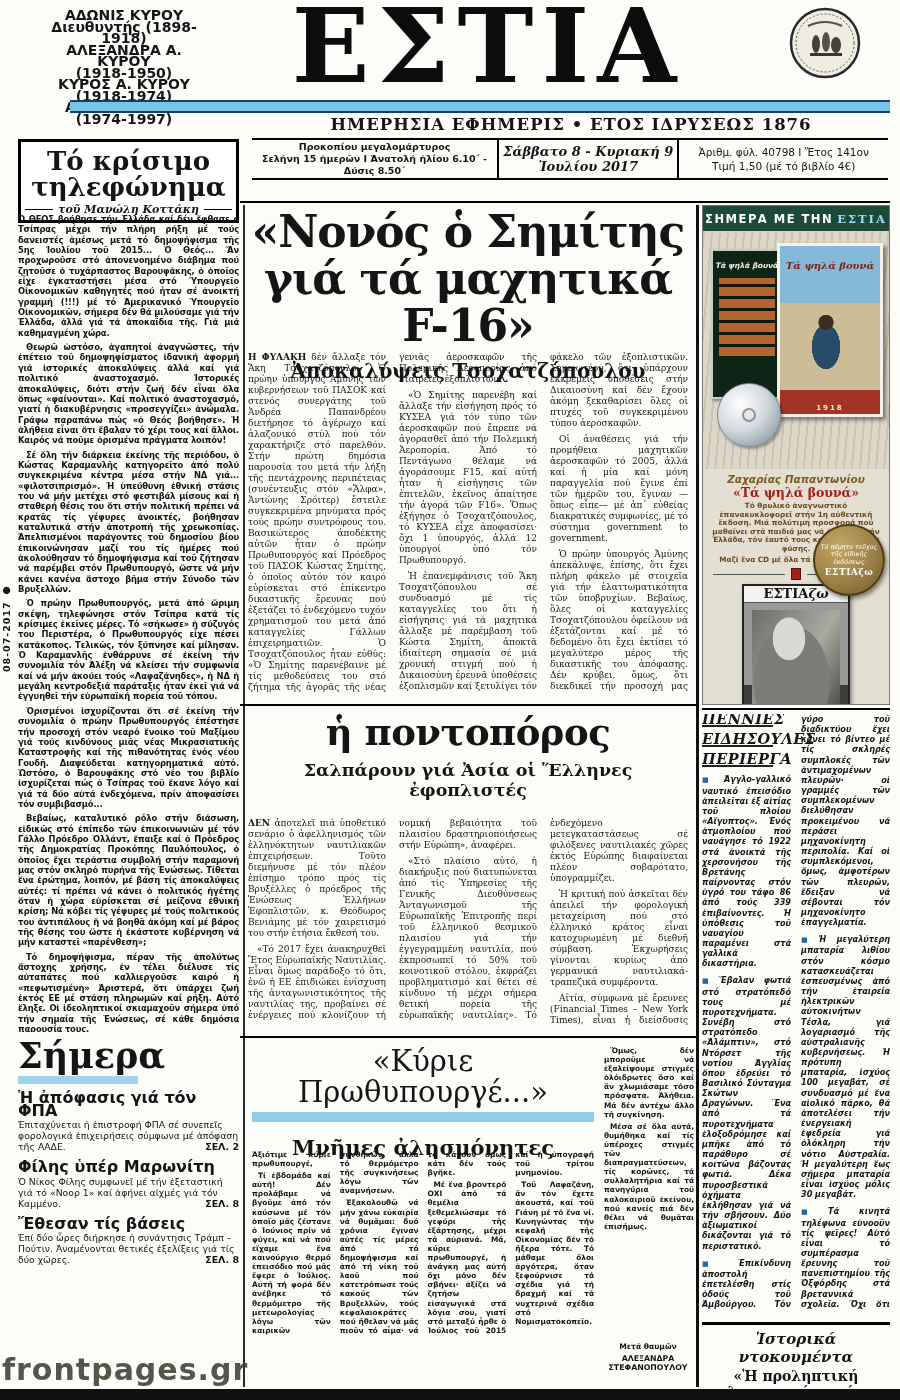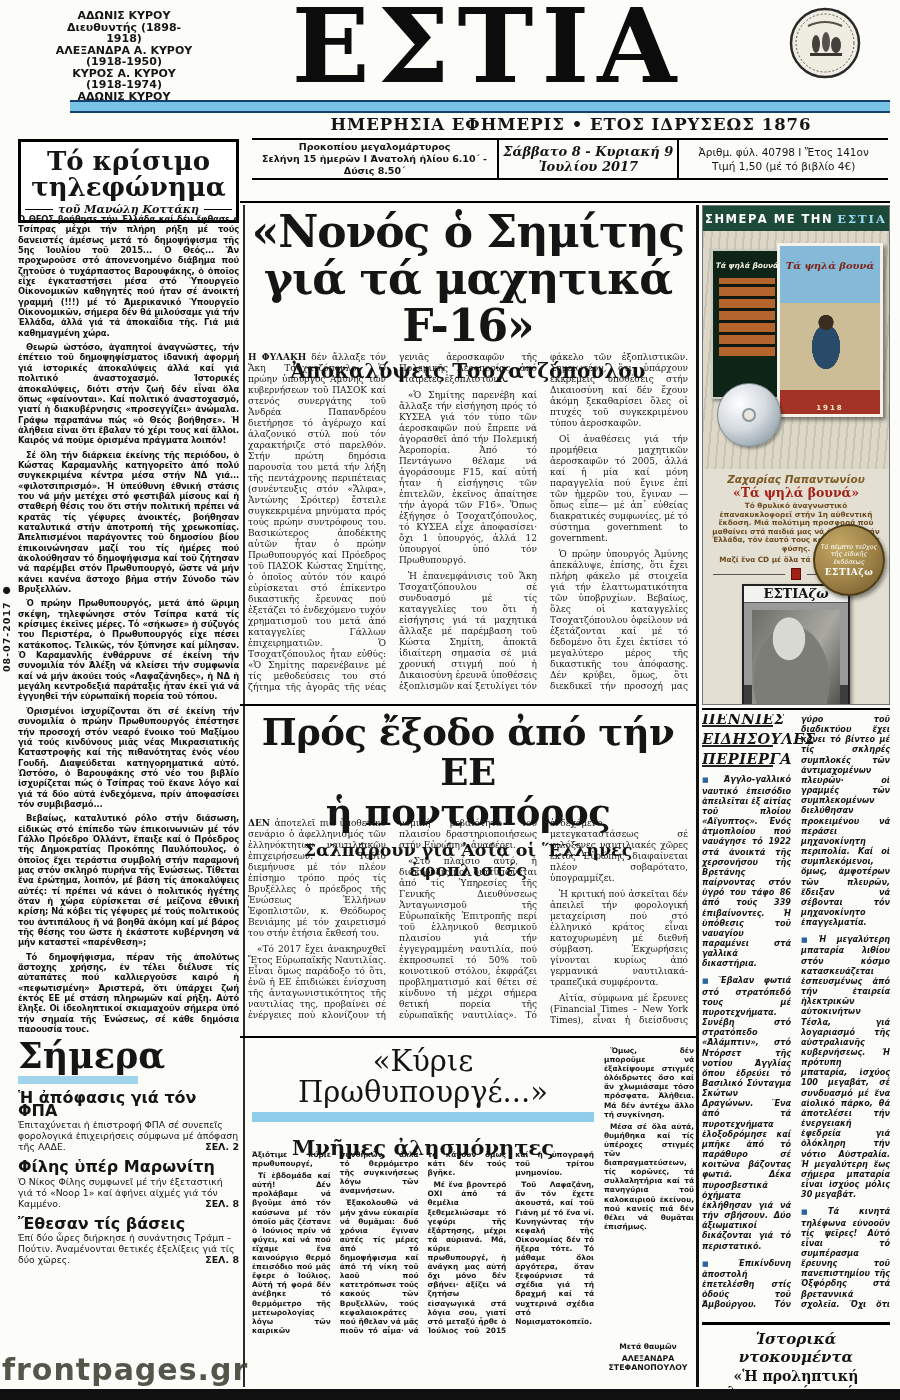--- a/index.html
+++ b/index.html
@@ -1,21 +1,21 @@
 <!DOCTYPE html>
 <html><head>
 <meta charset="utf-8">
 <style>
   html,body{margin:0;padding:0;background:#dcdcd8;}
   .page{position:relative;width:900px;height:1400px;margin:0 auto;background:#fcfcf9;overflow:hidden;
         font-family:"DejaVu Sans","Liberation Sans",sans-serif;color:#151515;}
   .serif{font-family:"DejaVu Serif","Liberation Serif",serif;}
   
   .founders{position:absolute;left:50px;top:10px;width:148px;text-align:center;
-            font-size:11px;font-weight:700;line-height:11.5px;}
+            font-size:14px;font-weight:700;line-height:11.5px;}
   .logo{position:absolute;left:190px;top:-14px;width:596px;text-align:center;
         font-family:"DejaVu Serif","Liberation Serif",serif;font-weight:900;font-size:102px;
         letter-spacing:8px;color:#0c0c0c;}
   .seal{position:absolute;left:788px;top:6px;}
   .stripe{position:absolute;left:70px;top:100px;width:820px;height:9px;background:#79c3e7;
           border-top:2px solid #15406e;border-bottom:2px solid #15406e;}
   .tagline{position:absolute;left:252px;top:115px;width:638px;text-align:center;
            font-family:"DejaVu Serif","Liberation Serif",serif;font-weight:700;font-size:16.5px;letter-spacing:1px;}
   .inforow{position:absolute;left:252px;top:138px;width:636px;height:38px;display:flex;
            border-top:2px solid #000;border-bottom:2px solid #000;}
@@ -254,21 +254,20 @@
     <p class="first"><b class="lead">Η ΦΥΛΑΚΗ</b> <span>δέν ἄλλαξε τόν Ἄκη Τσοχατζόπουλο. Ὁ πρώην ὑπουργός Ἀμύνης τῶν κυβερνήσεων τοῦ ΠΑΣΟΚ καί στενός συνεργάτης τοῦ Ἀνδρέα Παπανδρέου διετήρησε τό ἀγέρωχο καί ἀλαζονικό στύλ πού τόν χαρακτήριζε στό παρελθόν. Στήν πρώτη δημόσια παρουσία του μετά τήν λήξη τῆς πεντάχρονης περιπέτειας (συνέντευξις στόν «Ἄλφα», Ἀντώνης Σρόιτερ) ἔστειλε συγκεκριμένα μηνύματα πρός τούς πρώην συντρόφους του. Βασικώτερος ἀποδέκτης αὐτῶν ἦταν ὁ πρώην Πρωθυπουργός καί Πρόεδρος τοῦ ΠΑΣΟΚ Κώστας Σημίτης, ὁ ὁποῖος αὐτόν τόν καιρό εὑρίσκεται στό ἐπίκεντρο δικαστικῆς ἔρευνας πού ἐξετάζει τό ἐνδεχόμενο τυχόν χρηματισμοῦ του μετά ἀπό καταγγελίες Γάλλων ἐπιχειρηματιῶν. Ὁ Τσοχατζόπουλος ἦταν εὐθύς: «Ὁ Σημίτης παρενέβαινε μέ τίς μεθοδεύσεις του στό ζήτημα τῆς ἀγορᾶς τῆς νέας γενιᾶς ἀεροσκαφῶν τῆς Πολεμικῆς Ἀεροπορίας ἀπό ἑταιρεῖες ἐξοπλιστῶν.</span></p>
     <p>«Ὁ Σημίτης παρενέβη καί ἄλλαξε τήν εἰσήγηση πρός τό ΚΥΣΕΑ γιά τόν τύπο τῶν ἀεροσκαφῶν πού ἔπρεπε νά ἀγορασθεῖ ἀπό τήν Πολεμική Ἀεροπορία. Ἀπό τό Πεντάγωνο θέλαμε νά ἀγοράσουμε F15, καί αὐτή ἦταν ἡ εἰσήγησις τῶν ἐπιτελῶν, ἐκεῖνος ἀπαίτησε τήν ἀγορά τῶν F16». Ὅπως ἐξήγησε ὁ Τσοχατζόπουλος, τό ΚΥΣΕΑ εἶχε ἀποφασίσει· ὄχι 1 ὑπουργός, ἀλλά 12 ὑπουργοί ὑπό τόν Πρωθυπουργό.</p>
     <p>Ἡ ἐπανεμφάνισις τοῦ Ἄκη Τσοχατζόπουλου σέ συνδυασμό μέ τίς καταγγελίες του ὅτι ἡ εἰσήγησις γιά τά μαχητικά ἄλλαξε μέ παρέμβαση τοῦ Κώστα Σημίτη, ἀποκτᾶ ἰδιαίτερη σημασία σέ μιά χρονική στιγμή πού ἡ Δικαιοσύνη ἐρευνᾶ ὑποθέσεις ἐξοπλισμῶν καί ξετυλίγει τόν φάκελο τῶν ἐξοπλιστικῶν. Σημειωτέον, ὅτι ὑπάρχουν ἐκκρεμεῖς ὑποθέσεις στήν Δικαιοσύνη καί δέν ἔχουν ἀκόμη ξεκαθαρίσει ὅλες οἱ πτυχές τοῦ συγκεκριμένου τύπου ἀεροσκαφῶν.</p>
     <p>Οἱ ἀναθέσεις γιά τήν προμήθεια μαχητικῶν ἀεροσκαφῶν τό 2005, ἀλλά καί ἡ μία καί μόνη παραγγελία πού ἔγινε ἐπί τῶν ἡμερῶν του, ἔγιναν —ὅπως εἶπε— μέ ἀπ᾽ εὐθείας διακρατικές συμφωνίες, μέ τό σύστημα government to government.</p>
     <p>Ὁ πρώην ὑπουργός Ἀμύνης ἀπεκάλυψε, ἐπίσης, ὅτι ἔχει πλήρη φάκελο μέ στοιχεῖα γιά τήν ἐλαττωματικότητα τῶν ὑποβρυχίων. Βεβαίως, ὅλες οἱ καταγγελίες Τσοχατζόπουλου ὀφείλουν νά ἐξετάζονται καί μέ τό δεδομένο ὅτι ἔχει ἐκτίσει τό μεγαλύτερο μέρος τῆς δικαστικῆς του ἀπόφασης. Δέν κρύβει, ὅμως, ὅτι διεκδικεῖ τήν προσοχή μας γιά ἐκείνη τήν φάση, ὅπως καί ἐπιμένει ὅτι ὁ Σημίτης ἀπαίτησε τήν ἀλλαγή τῆς εἰσήγησης· ἐξ οὗ καί ἡ λέξη «νονός».</p>
   </div>
 
   <div class="hr2" style="top:704px;"></div>
 
   <div class="shiphead">
-    <div class="h1">Πρός ἔξοδο ἀπό τήν ΕΕ</div>
     <div class="h1">ἡ ποντοπόρος</div>
     <div class="sub">Σαλπάρουν γιά Ἀσία οἱ Ἕλληνες ἐφοπλιστές</div>
   </div>
   <div class="shipbody">
     <p class="first"><b class="lead">ΔΕΝ</b> <span>ἀποτελεῖ πιά ὑποθετικό σενάριο ὁ ἀφελληνισμός τῶν ἑλληνόκτητων ναυτιλιακῶν ἐπιχειρήσεων. Τοῦτο διεμήνυσε μέ τόν πλέον ἐπίσημο τρόπο πρός τίς Βρυξέλλες ὁ πρόεδρος τῆς Ἑνώσεως Ἑλλήνων Ἐφοπλιστῶν, κ. Θεόδωρος Βενιάμης μέ τόν χαιρετισμό του στήν ἐτήσια ἔκθεσή του.</span></p>
     <p>«Τό 2017 ἔχει ἀνακηρυχθεῖ Ἔτος Εὐρωπαϊκῆς Ναυτιλίας. Εἶναι ὅμως παράδοξο τό ὅτι, ἐνῶ ἡ ΕΕ ἐπιδιώκει ἐνίσχυση τῆς ἀνταγωνιστικότητος τῆς ναυτιλίας της, προβαίνει σέ ἐνέργειες πού κλονίζουν τή νομική βεβαιότητα τοῦ πλαισίου δραστηριοποιήσεως στήν Εὐρώπη», ἀναφέρει.</p>
     <p>«Στό πλαίσιο αὐτό, ἡ διακήρυξις πού διατυπώνεται ἀπό τίς Ὑπηρεσίες τῆς Γενικῆς Διευθύνσεως Ἀνταγωνισμοῦ τῆς Εὐρωπαϊκῆς Ἐπιτροπῆς περί τοῦ ἑλληνικοῦ θεσμικοῦ πλαισίου γιά τήν ἐγγεγραμμένη ναυτιλία, πού ἐκπροσωπεῖ τό 50% τοῦ κοινοτικοῦ στόλου, ἐκφράζει προβληματισμό καί θέτει σέ κίνδυνο τή μέχρι σήμερα θετική πορεία τῆς εὐρωπαϊκῆς ναυτιλίας». Τό ἐνδεχόμενο μετεγκαταστάσεως σέ φιλόξενες ναυτιλιακές χῶρες ἐκτός Εὐρώπης διαφαίνεται πλέον σοβαρότατο, ὑπογραμμίζει.</p>
     <p>Ἡ κριτική πού ἀσκεῖται δέν ἀπειλεῖ τήν φορολογική μεταχείριση πού στό ἑλληνικό κράτος εἶναι κατοχυρωμένη μέ διεθνῆ σύμβαση. Ἐκχωρήσεις γίνονται κυρίως ἀπό γερμανικά ναυτιλιακά-τραπεζικά συμφέροντα.</p>
     <p>Αἰτία, σύμφωνα μέ ἔρευνες (Financial Times – New York Times), εἶναι ἡ διείσδυσις τῶν γερμανικῶν μεριδίων στήν παγκόσμια ναυτιλία καί οἱ μεγάλες ζημίες πού ἔχουν ὑποστεῖ οἱ γερμανικές τράπεζες. Τά προβληματικά ναυτιλιακά δάνεια στή Γερμανία ἀνέρχονταν τό 2016 στό 37%.</p>
 

